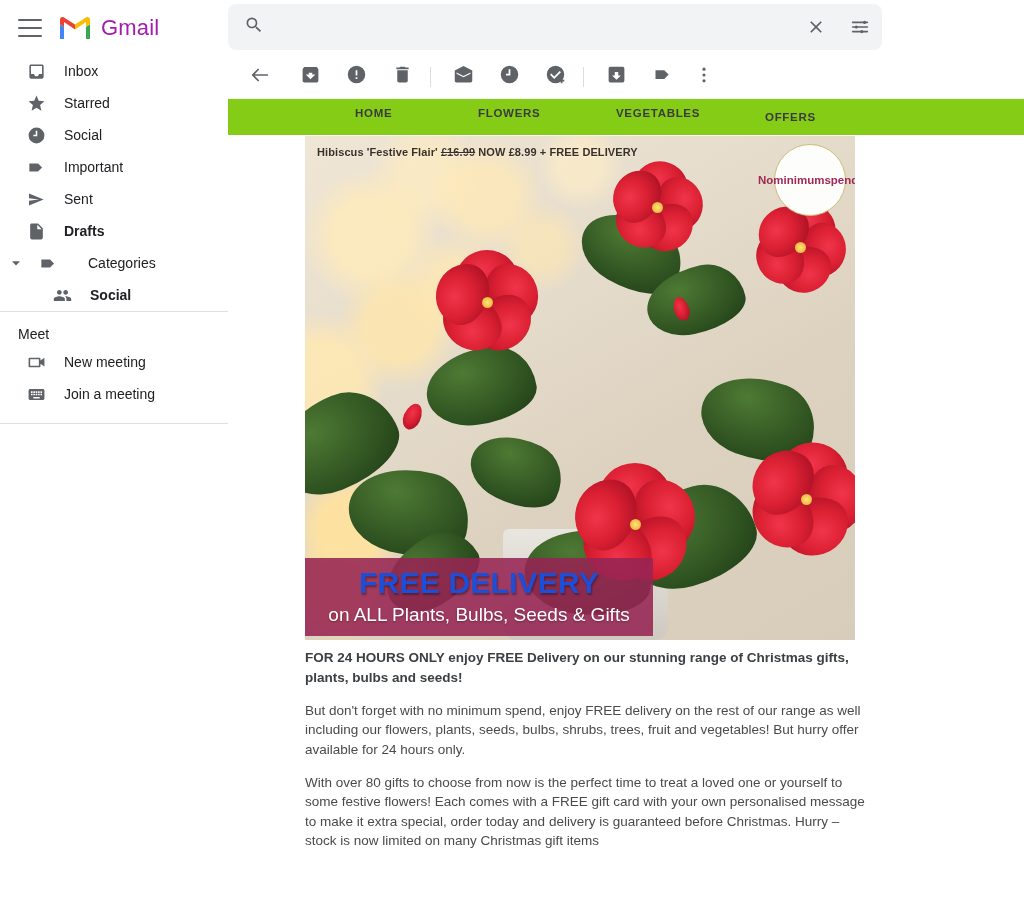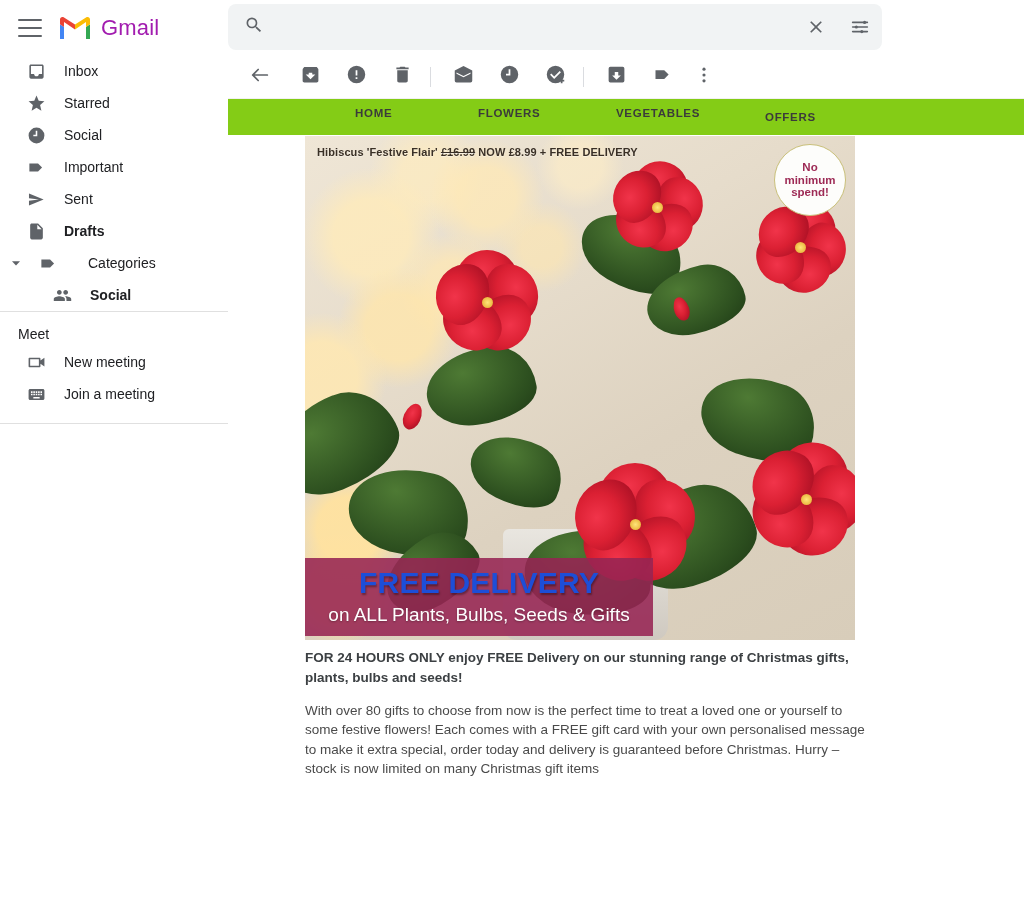--- a/index.html
+++ b/index.html
@@ -156,21 +156,21 @@
     font-size: 11px; font-weight: bold; color: #3a3026;
     letter-spacing: .1px; white-space: nowrap;
     text-shadow: 0 1px 1px rgba(255,255,255,.45);
   }
   .hero-tagline s { text-decoration: line-through; }
 
   .badge {
     position: absolute; right: 9px; top: 8px;
     width: 72px; height: 72px; border-radius: 50%;
     background: #fdfdfb; border: 1.5px solid #c9c07a;
-    display: flex; flex-direction: column; align-items: center; justify-content: center;
+    display: flex; flex-direction: row; align-items: center; justify-content: center;
     line-height: 1.08;
   }
   .badge span { font-size: 11.5px; font-weight: bold; color: #9d2a55; }
 
   .fd-banner {
     position: absolute; left: 0; bottom: 4px;
     width: 348px; padding: 10px 0 12px 0;
     background: rgba(150,36,83,.88);
     text-align: center;
   }
@@ -503,16 +503,17 @@
     </div>
 
     <div class="fd-banner">
       <div class="fd-title">FREE DELIVERY</div>
       <div class="fd-sub">on ALL Plants, Bulbs, Seeds &amp; Gifts</div>
     </div>
   </div>
 
   <div class="etext">
     <p class="p-bold">FOR 24 HOURS ONLY enjoy FREE Delivery on our stunning range of Christmas gifts, plants, bulbs and seeds!</p>
+    <p class="p-body">But don't forget with no minimum spend, enjoy FREE delivery on the rest of our range as well including our flowers, plants, seeds, bulbs, shrubs, trees, fruit and vegetables! But hurry offer available for 24 hours only.</p>
     <p class="p-body">With over 80 gifts to choose from now is the perfect time to treat a loved one or yourself to some festive flowers! Each comes with a FREE gift card with your own personalised message to make it extra special, order today and delivery is guaranteed before Christmas. Hurry – stock is now limited on many Christmas gift items</p>
   </div>
 
 </div>
 
 </body></html>

